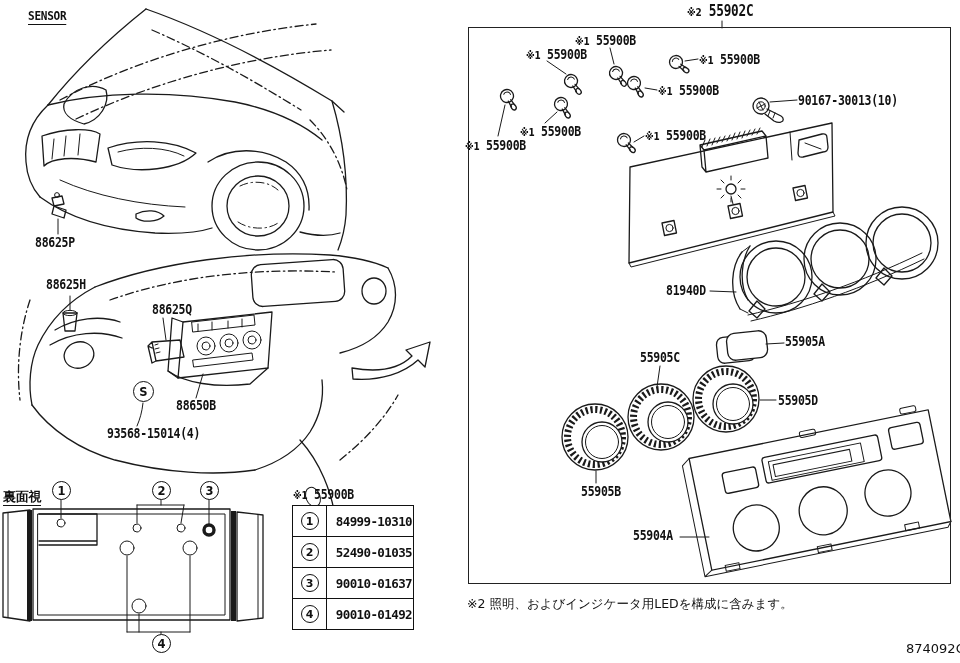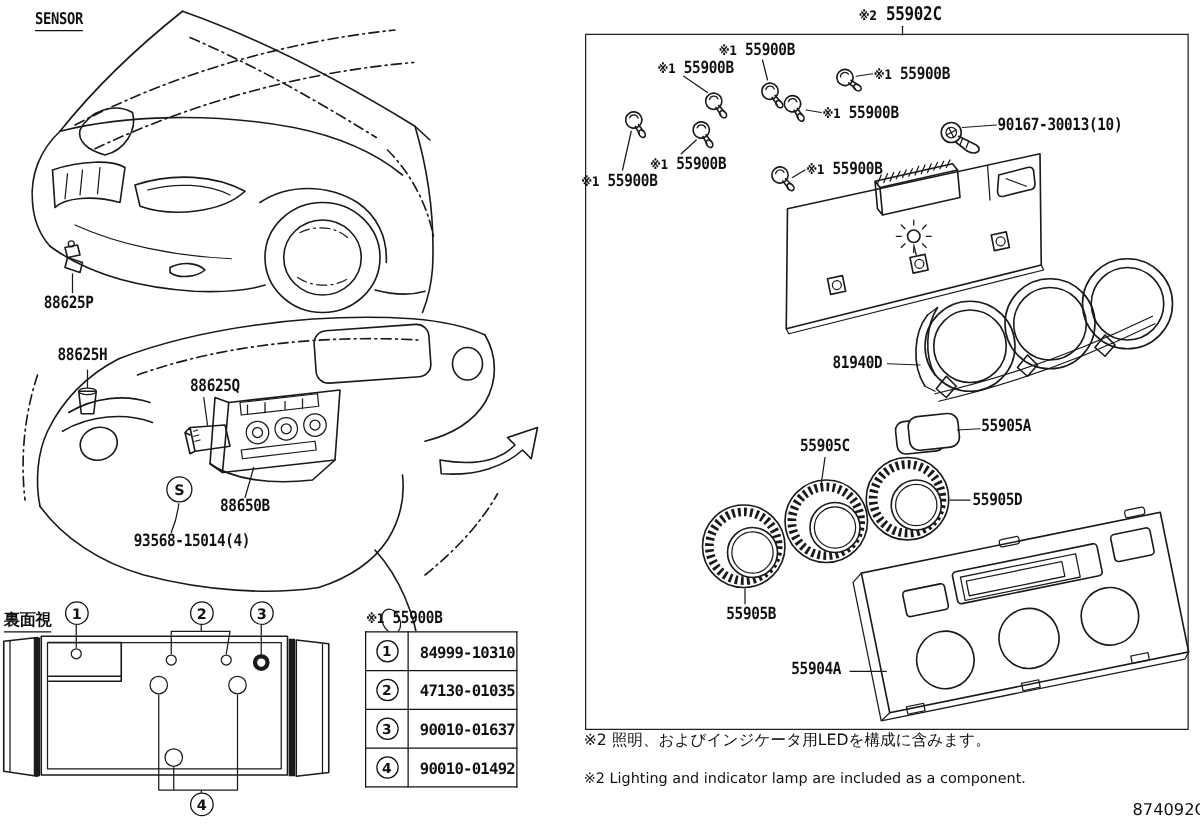--- a/index.html
+++ b/index.html
@@ -288,21 +288,21 @@
             </div>
           </td>
       <td class="c2">84999-10310</td>
         </tr>
     <tr>
       <td class="c1">
             <div class="tnum">
               <span>2</span>
             </div>
           </td>
-      <td class="c2">47130-01035</td>
+      <td class="c2">52490-01035</td>
         </tr>
     <tr>
       <td class="c1">
             <div class="tnum">
               <span>3</span>
             </div>
           </td>
       <td class="c2">90010-01637</td>
         </tr>
     <tr>
@@ -338,17 +338,16 @@
     <span class="mk">※1</span> <span>55900B</span></div>
 
   <div class="plabel" style="left:798px;top:93px;">90167-30013(10)</div>
   <div class="plabel" style="left:666px;top:283px;">81940D</div>
   <div class="plabel" style="left:785px;top:334px;">55905A</div>
   <div class="plabel" style="left:640px;top:350px;">55905C</div>
   <div class="plabel" style="left:778px;top:393px;">55905D</div>
   <div class="plabel" style="left:581px;top:484px;">55905B</div>
   <div class="plabel" style="left:633px;top:528px;">55904A</div>
 
-  <div class="note" style="left:467px;top:584px;text-align:right;">※2 照明、およびインジケータ用LEDを構成に含みます。</div>
-  <div class="note" style="left:467px;top:615px;font-size:11.5px;">※2 Lighting and indicator lamp are included as a component.</div>
+  <div class="note" style="left:467px;top:596px;text-align:right;">※2 照明、およびインジケータ用LEDを構成に含みます。</div>
 
   <div class="note" style="left:906px;top:641px;font-size:13px;">874092C</div>
 </div>
 
 </body></html>

